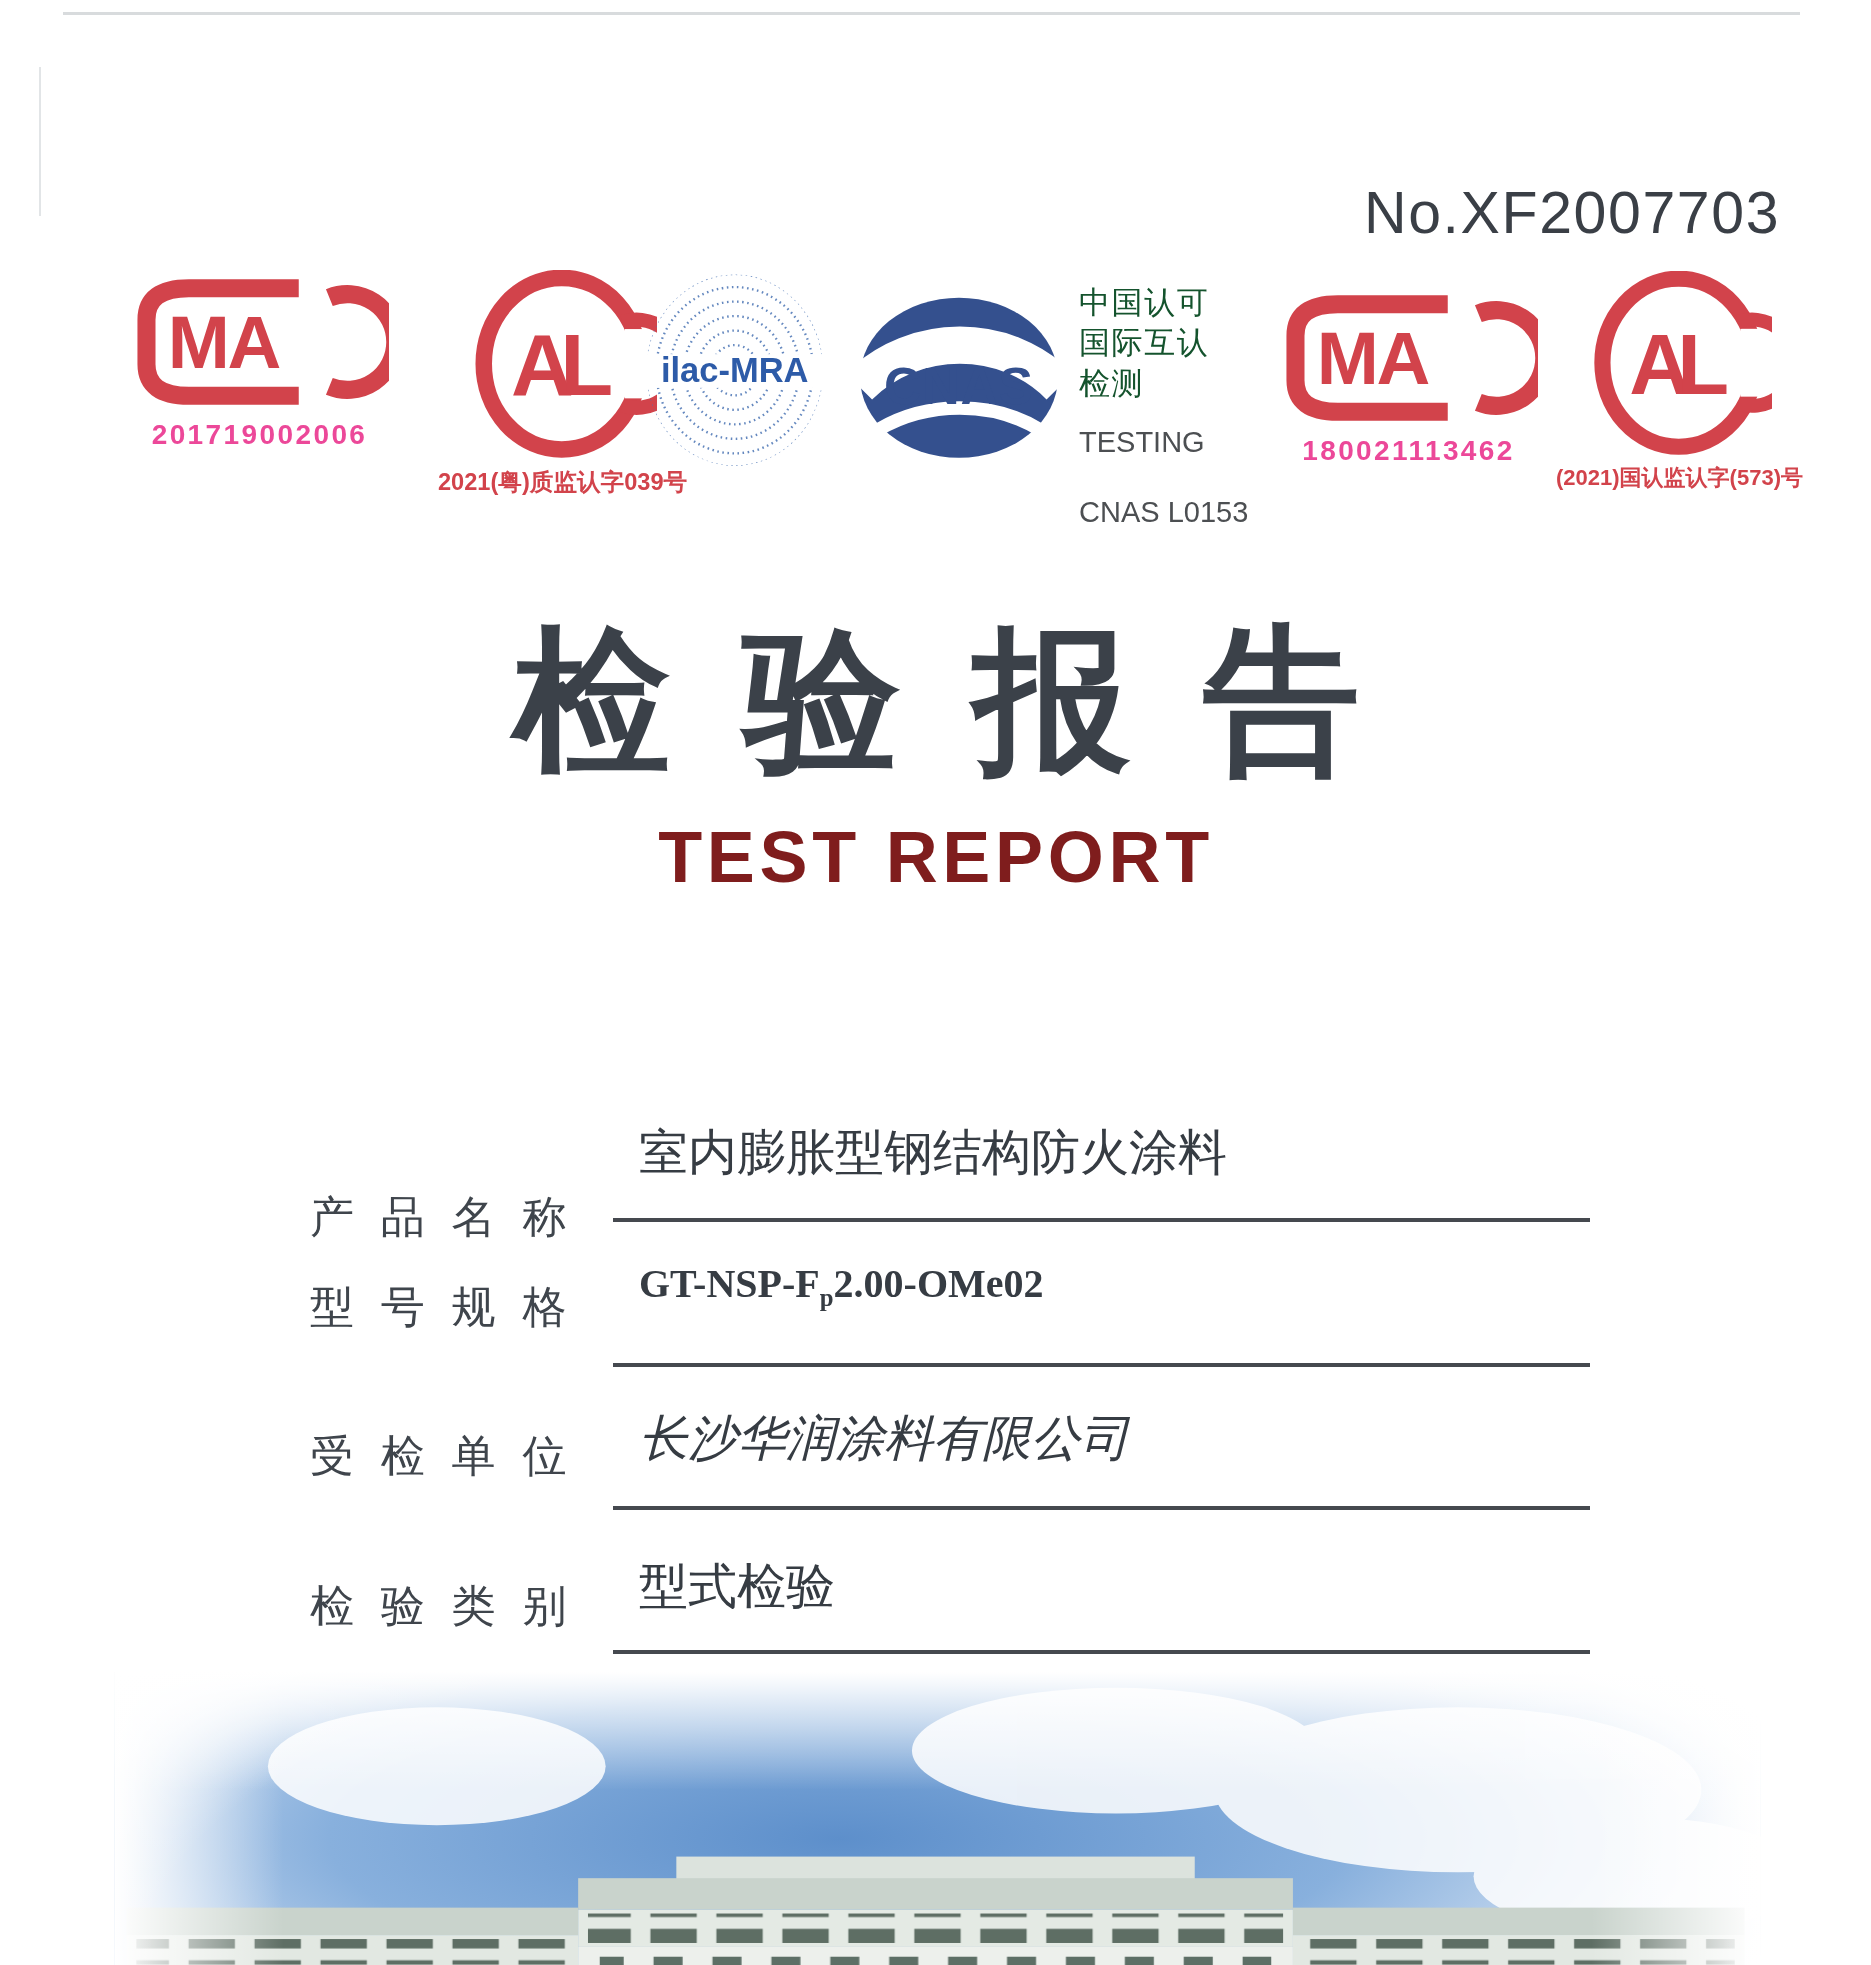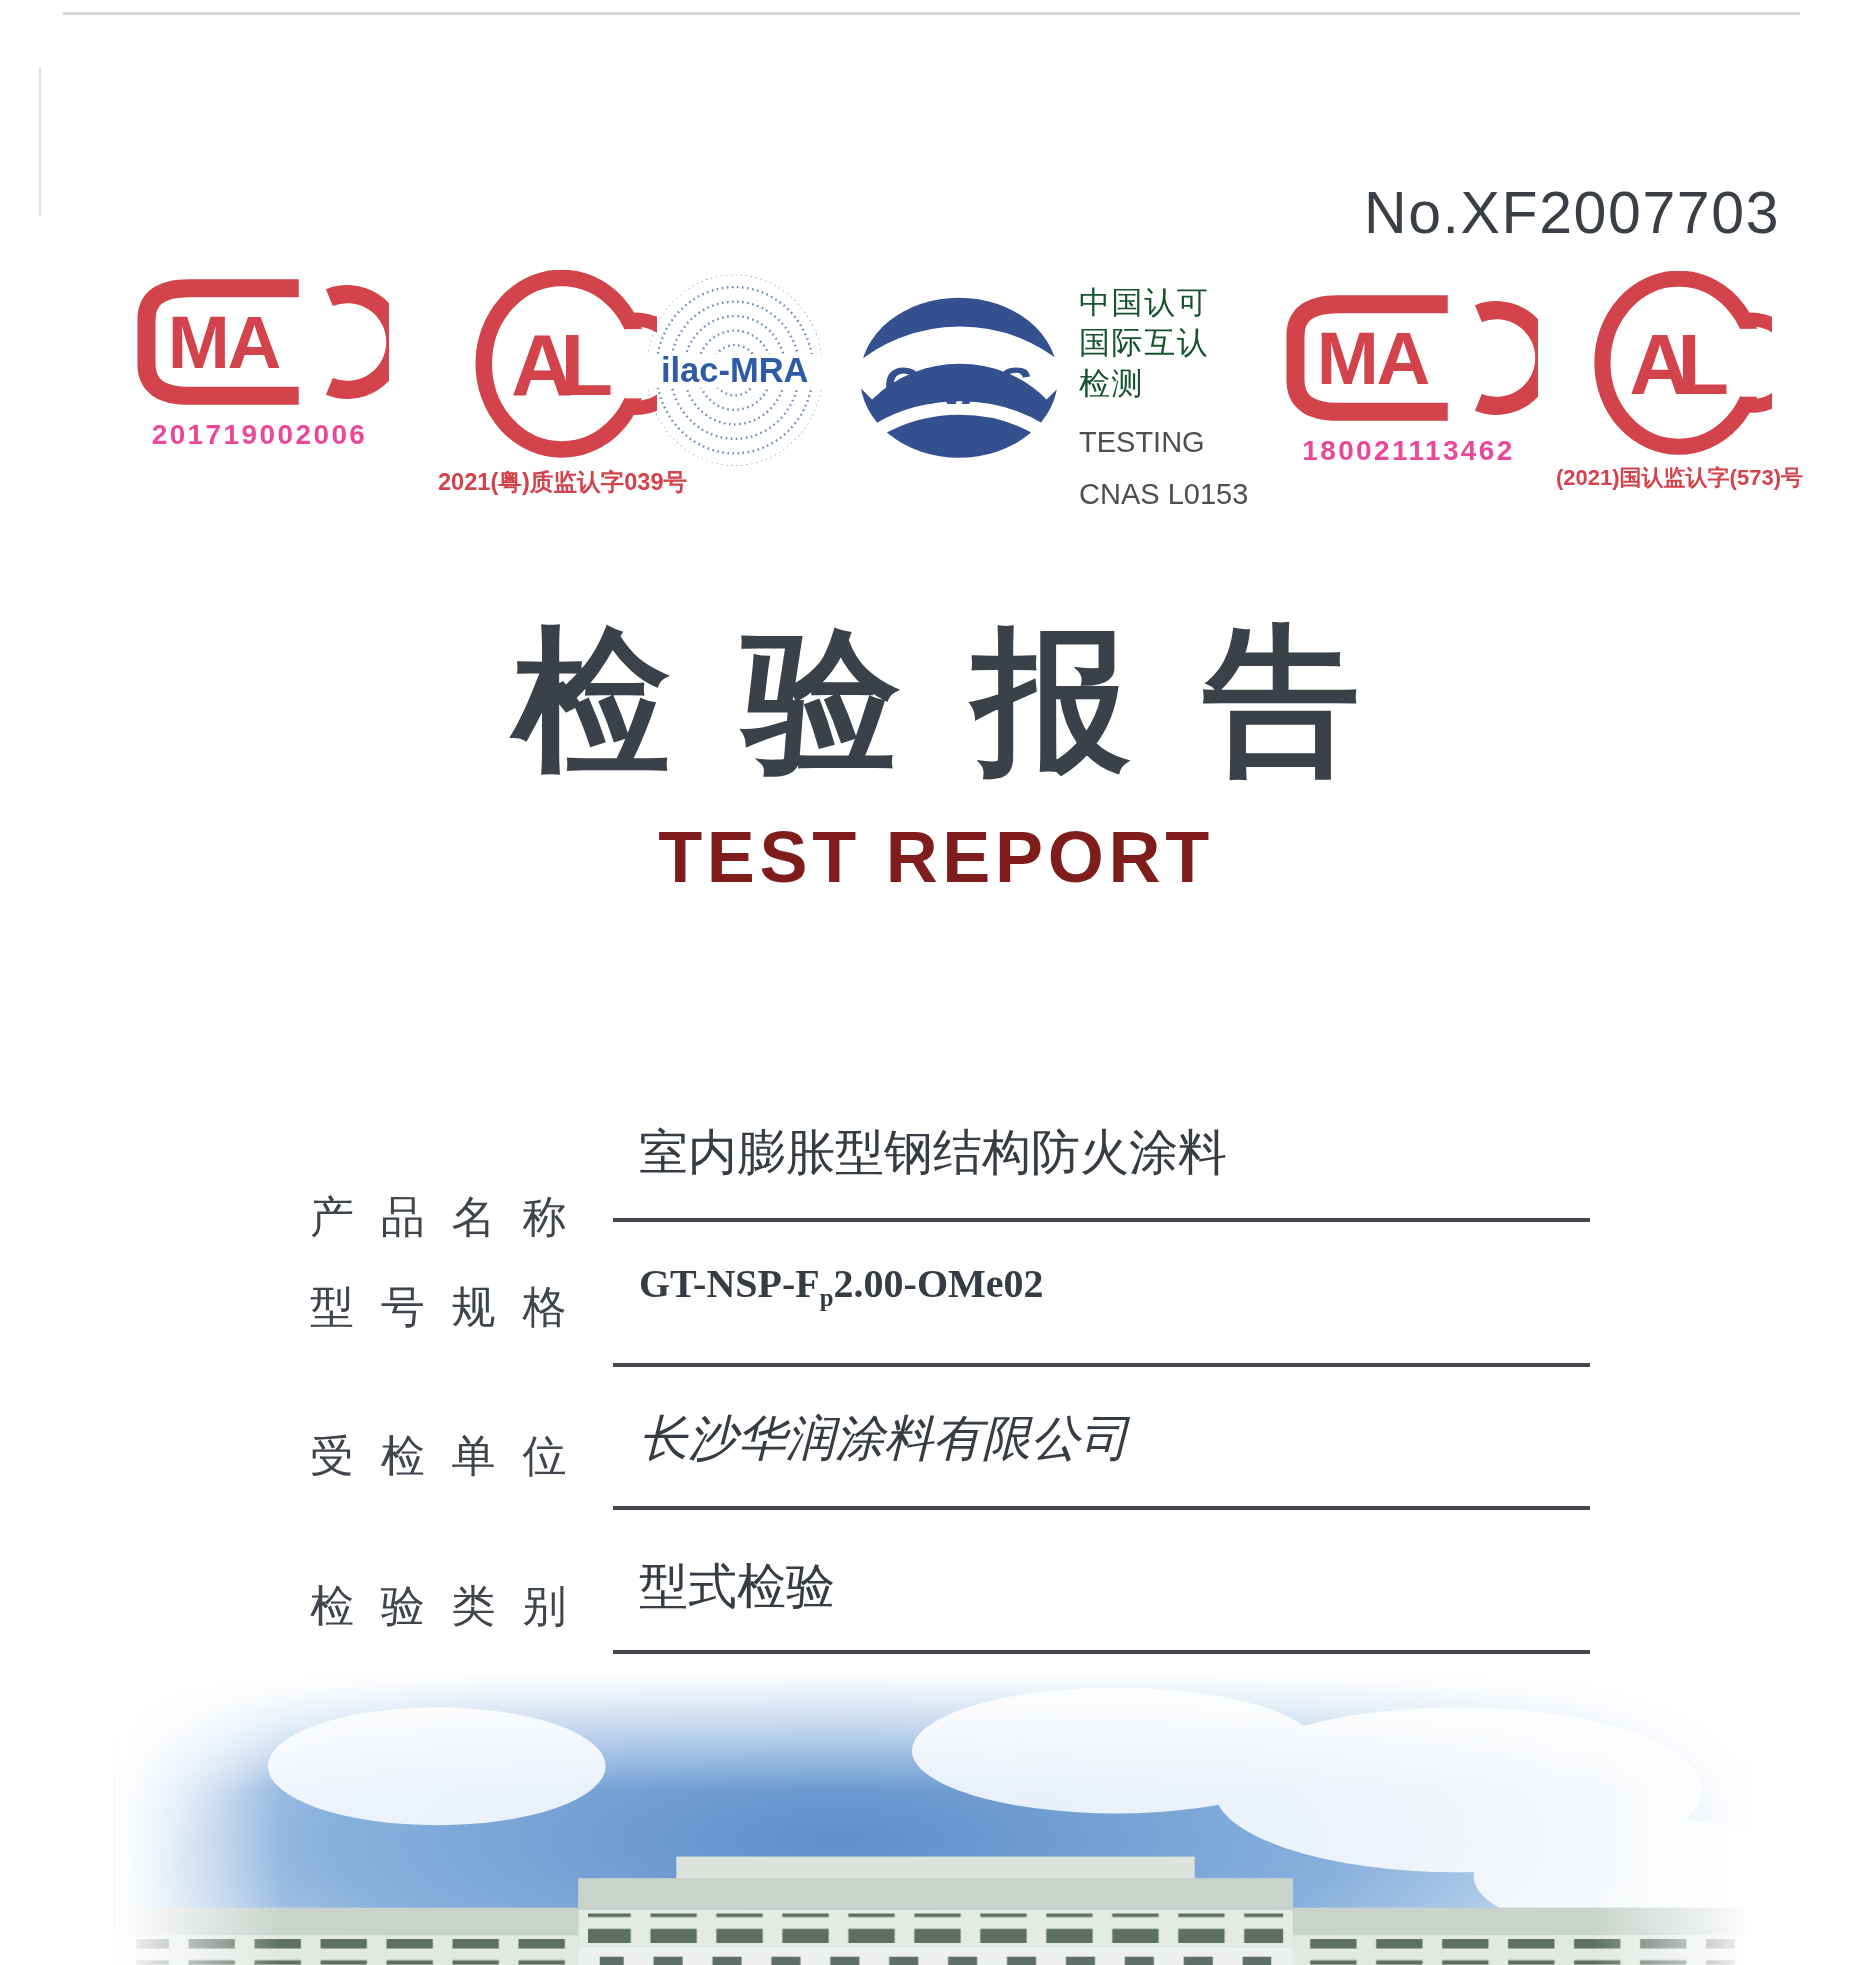--- a/index.html
+++ b/index.html
@@ -91,21 +91,21 @@
       <path d="M 60,345 C 185,272 350,272 470,345" fill="none" stroke="#ffffff" stroke-width="34"></path>
       <text x="265" y="280" text-anchor="middle" font-size="132" font-weight="800" fill="#34508e" letter-spacing="2">CNAS</text>
     </svg>
   </div>
 
   <div class="acc-text">
     <div class="zh">中国认可</div>
     <div class="zh">国际互认</div>
     <div class="zh">检测</div>
     <div class="en">TESTING</div>
-    <div class="en" style="margin-top:14px;">CNAS L0153</div>
+    <div class="en" style="margin-top:32px;">CNAS L0153</div>
   </div>
 
   <div class="cert" style="left:1279px;top:289px;">
     <svg width="259" height="138" viewBox="0 0 660 350">
       <path d="M 430,38 L 150,38 Q 42,38 42,118 L 42,232 Q 42,312 150,312 L 430,312" fill="none" stroke="#d2434b" stroke-width="46"></path>
       <path d="M 508,62 A 122,122 0 1 1 508,288" fill="none" stroke="#d2434b" stroke-width="46"></path>
       <text x="238" y="242" text-anchor="middle" font-size="190" font-weight="800" fill="#d2434b" letter-spacing="-6">MA</text>
     </svg>
     <div class="num">180021113462</div>
   </div>

